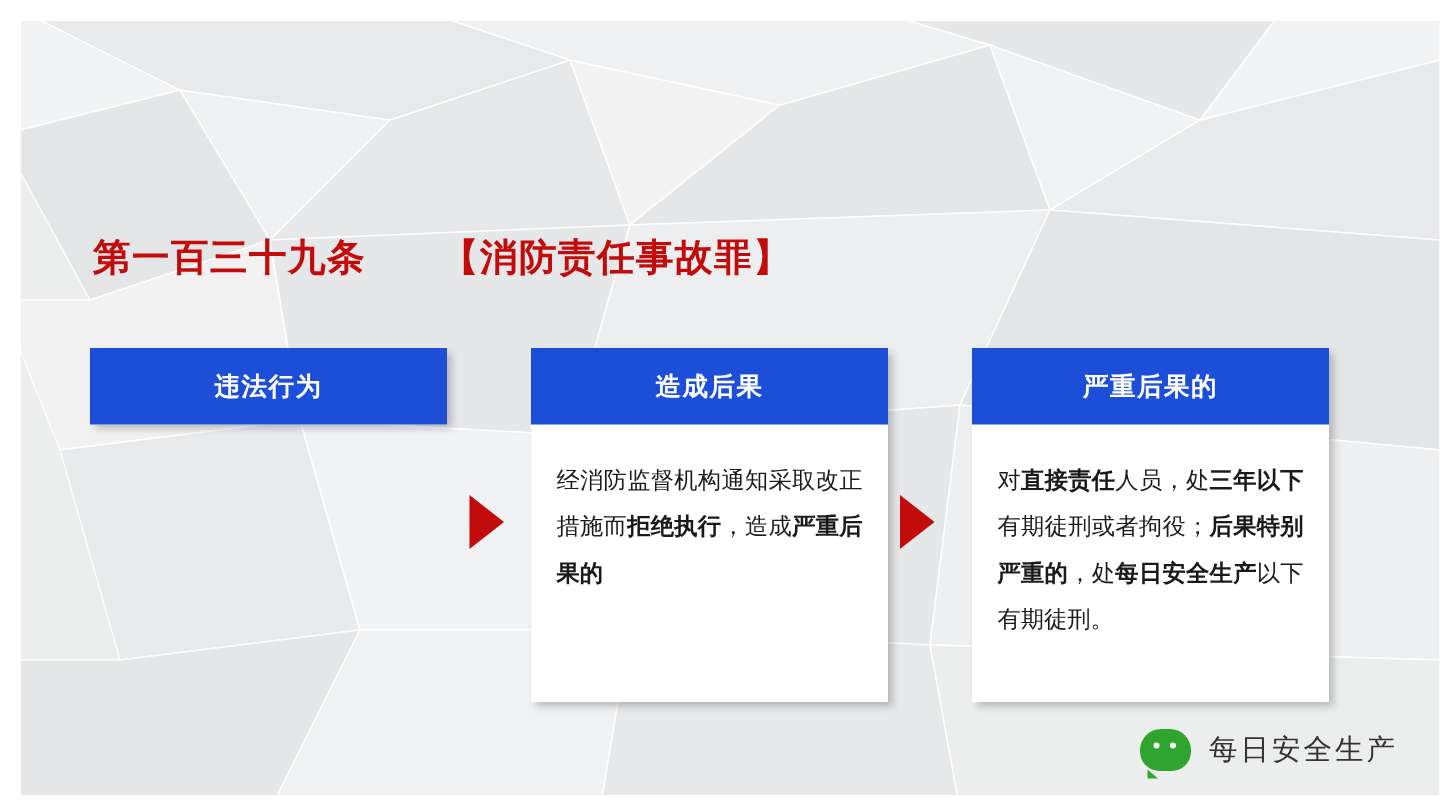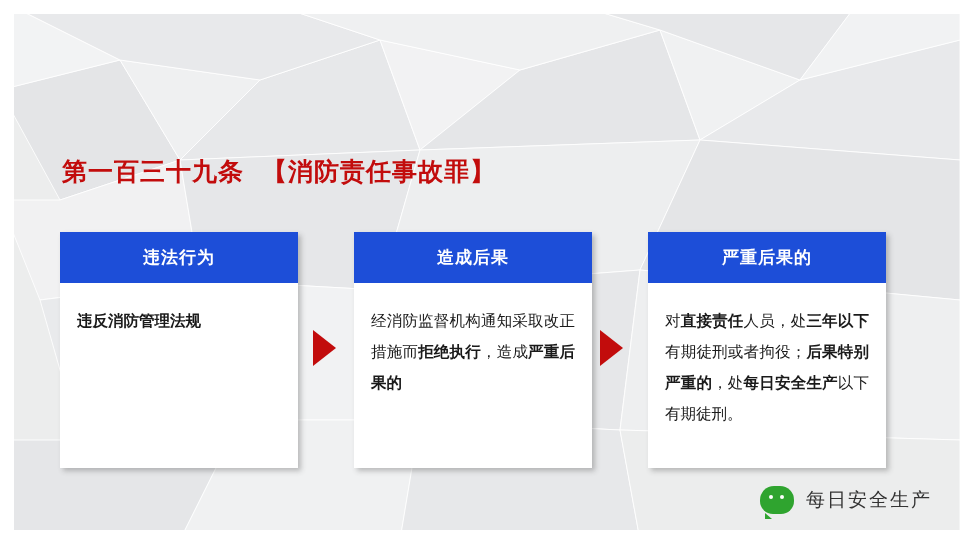--- a/index.html
+++ b/index.html
@@ -78,21 +78,21 @@
     color: #c20c0c;
     font-size: 25px;
     font-weight: bold;
     letter-spacing: 1px;
     font-family: "Liberation Serif", "DejaVu Serif", serif;
   }
   .article-name {
     color: #c20c0c;
     font-size: 25px;
     font-weight: bold;
-    margin-left: 18px;
+    margin-left: 50px;
     letter-spacing: 1px;
     font-family: "Liberation Serif", "DejaVu Serif", serif;
   }
   
   .cards {
     position: absolute;
     left: 60px;
     top: 232px;
     width: 840px;
     height: 236px;
@@ -233,21 +233,20 @@
     <span class="article-no">第一百三十九条</span>
     <span class="article-name">【消防责任事故罪】</span>
   </div>
 
   <div class="cards">
 
     <div class="card c0">
       <div class="card-head">
         <span>违法行为</span>
       </div>
-      <div class="card-body"><b>违反消防管理法规</b></div>
     </div>
 
     <div class="arrow a0"></div>
 
     <div class="card c1">
       <div class="card-head">
         <span>造成后果</span>
       </div>
       <div class="card-body">经消防监督机构通知采取改正措施而<b>拒绝执行</b>，造成<b>严重后果的</b></div>
     </div>

